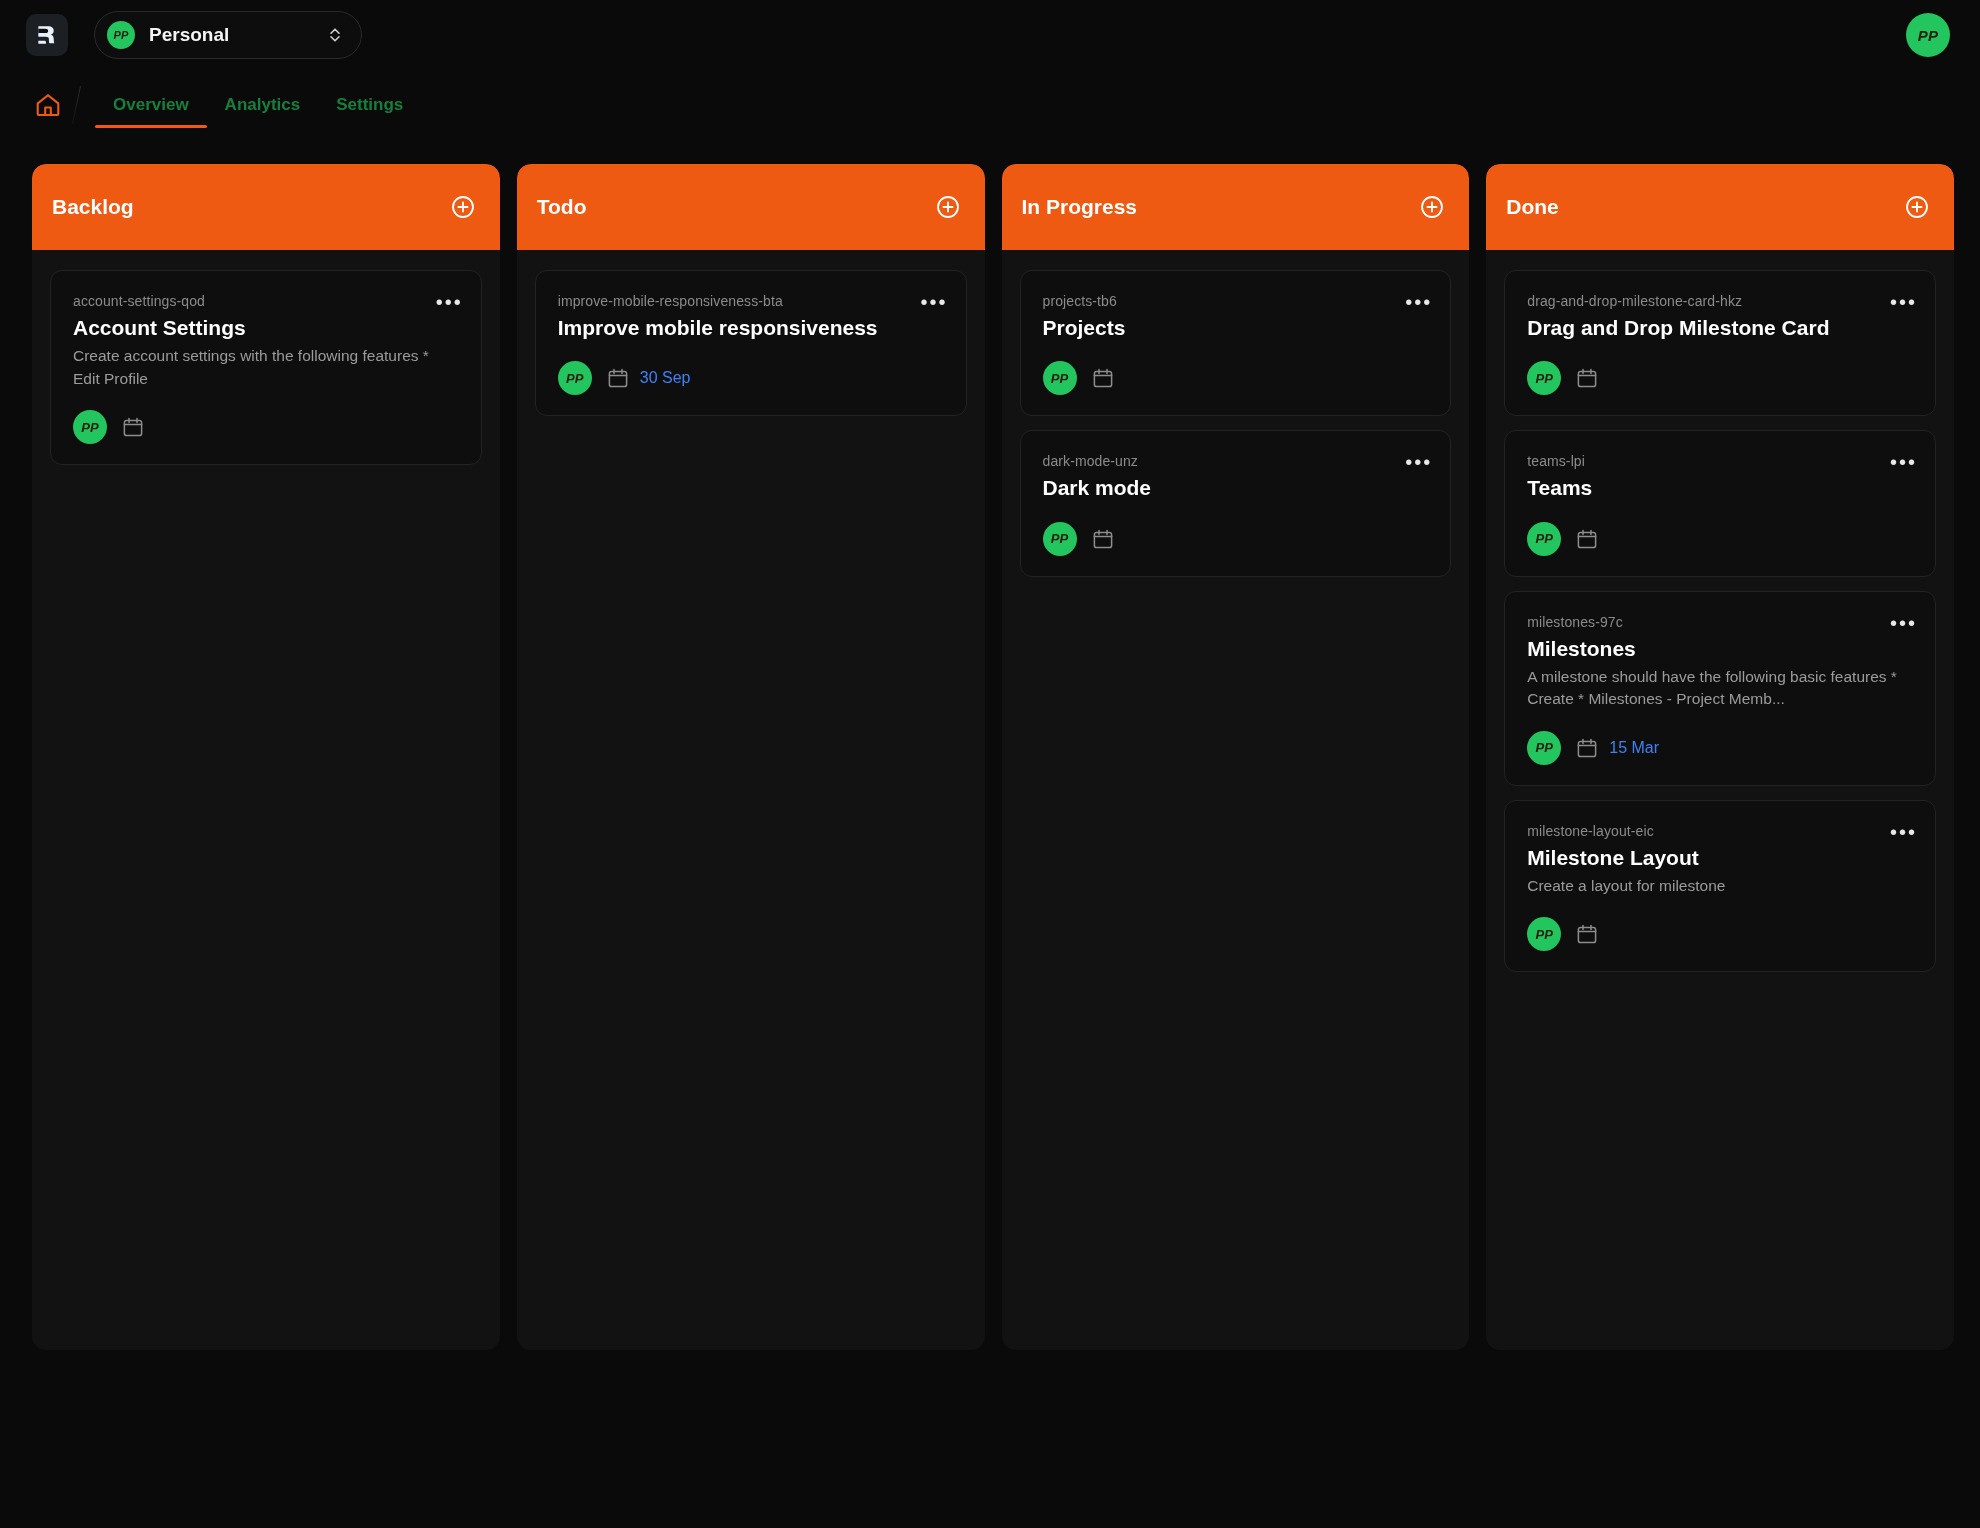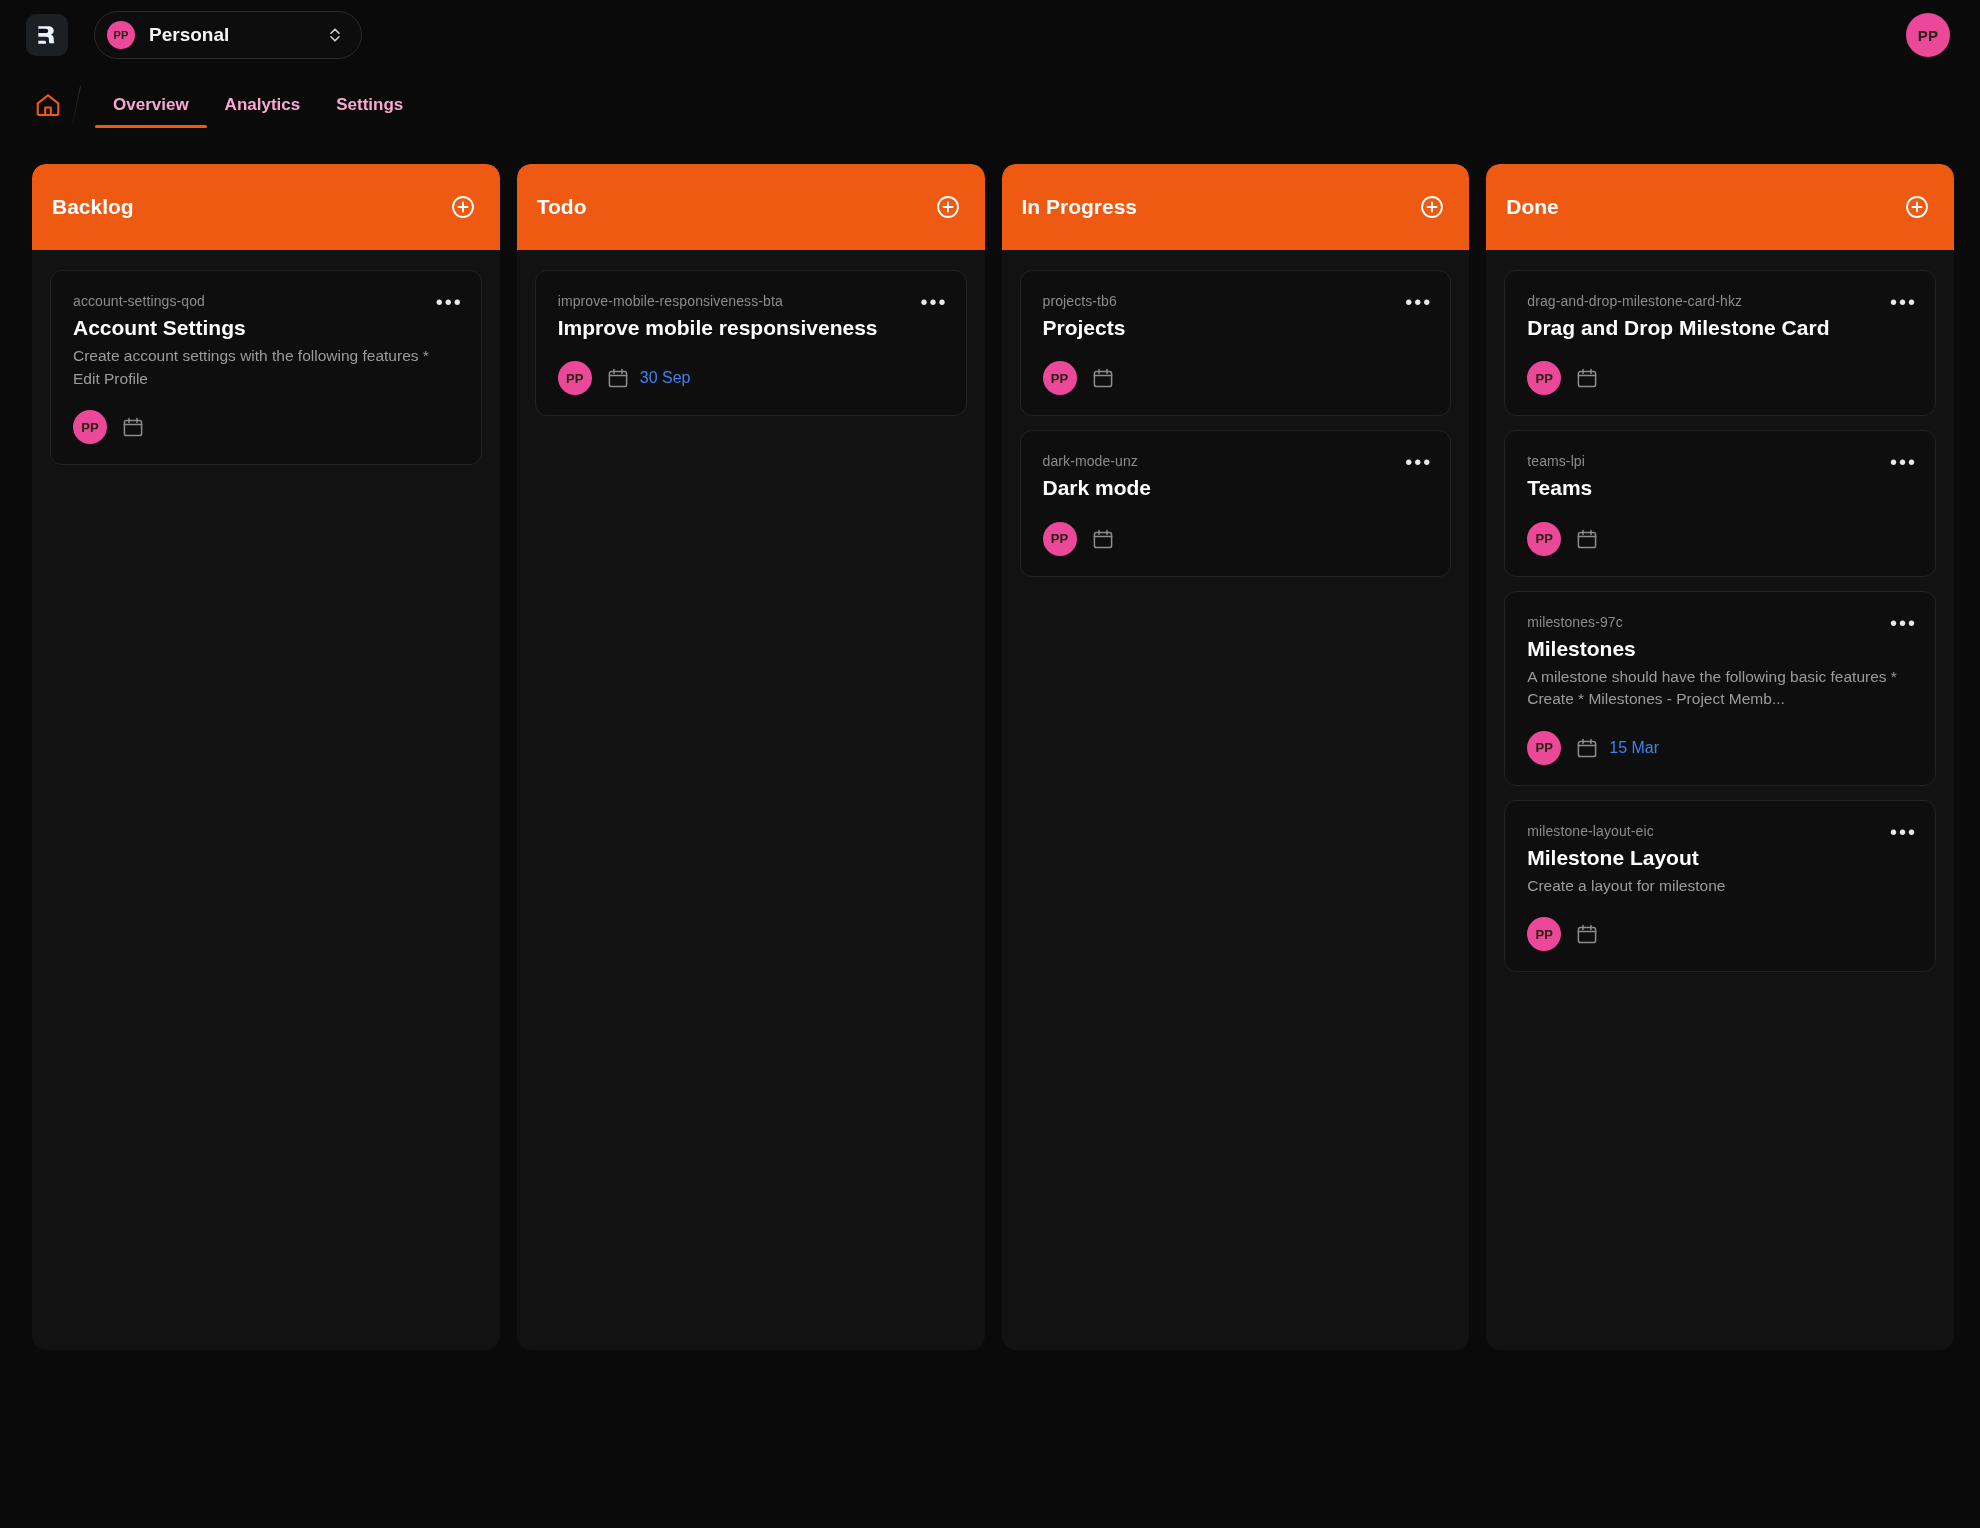--- a/index.html
+++ b/index.html
@@ -35,26 +35,27 @@
     border: 1px solid #2a2a2a;
     border-radius: 24px;
     display: flex;
     align-items: center;
     padding: 0 18px 0 12px;
     gap: 14px;
     background: #0d0d0d;
   }
   .avatar {
     border-radius: 50%;
-    background: #ec4899;
+    background: #22c55e;
     color: #2a2110;
     display: flex; align-items: center; justify-content: center;
     font-weight: 600;
     letter-spacing: .2px;
     flex: 0 0 auto;
+    font-style: italic;
   }
   .avatar.sm { width: 28px; height: 28px; font-size: 11px; }
   .avatar.md { width: 34px; height: 34px; font-size: 13px; }
   .avatar.lg { width: 44px; height: 44px; font-size: 15px; }
   .ws-name {
     color: #f4f4f4;
     font-size: 19px;
     font-weight: 700;
     flex: 1 1 auto;
   }
@@ -89,21 +90,21 @@
   .tabs {
     display: flex;
     align-items: stretch;
     margin-left: 18px;
     gap: 0;
   }
   .tab {
     display: flex;
     align-items: center;
     padding: 0 18px;
-    color: #f9a8d4;
+    color: #15803d;
     font-size: 17px;
     font-weight: 600;
     position: relative;
     cursor: pointer;
   }
   .tab.active::after {
     content: "";
     position: absolute;
     left: 0; right: 0; bottom: 12px;
     height: 3px;

